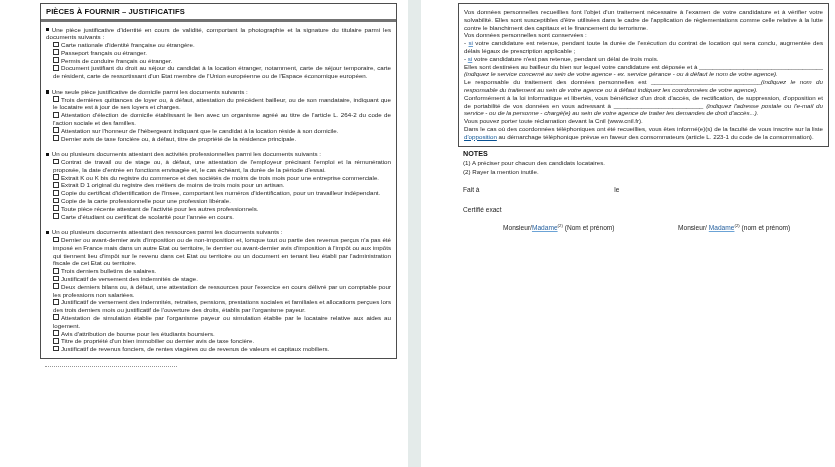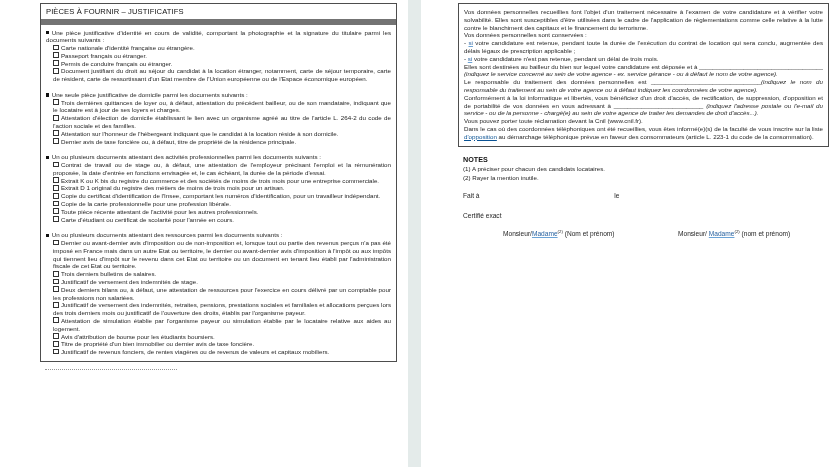--- a/index.html
+++ b/index.html
@@ -8,22 +8,22 @@
     background:#ffffff;color:#1c1c1c;
     font-family:"Liberation Sans", sans-serif;
     -webkit-font-smoothing:antialiased;
   }
   .gap-strip{position:absolute;left:408px;top:0;width:13px;height:467px;background:#e4ebea;}
   .page{position:absolute;top:3px;}
   .page-left{left:40px;width:357px;}
   .page-right{left:458px;width:371px;}
   .box{border:1px solid #4d4d4d;background:#fff;}
   .box-title{
-    font-weight:normal;font-size:7.6px;line-height:9px;
-    padding:3px 5px 2.5px 5px;border-bottom:6px solid #737373;
+    font-weight:bold;font-size:7.6px;line-height:9px;
+    padding:3px 5px 2.5px 5px;border-bottom:3px solid #737373;
     letter-spacing:.1px;color:#111;
   }
   .box-body{
     padding:4px 5px 5px 5px;font-size:6.2px;line-height:7.8px;
     text-align:justify;color:#1f1f1f;
   }
   .page-left .box{min-height:340px;box-sizing:border-box;}
   .section + .section{margin-top:7.8px;}
   .item{margin-left:7px;}
   .bullet{
@@ -36,21 +36,21 @@
   }
   .dotted-line{
     margin-top:7px;margin-left:5px;width:132px;height:0;
     border-top:1px dotted #979797;
   }
   .para{margin:0;}
   .it{font-style:italic;}
   .blue{color:#2a63a0;text-decoration:underline;text-decoration-color:#6ba3d6;}
   .link{color:#0b5394;text-decoration:underline;}
   .sup{font-size:4.3px;vertical-align:super;line-height:0;}
-  .notes-block{padding-left:5px;margin-top:9px;}
+  .notes-block{padding-left:5px;margin-top:3px;}
   .notes-title{font-weight:bold;font-size:7.2px;line-height:8px;color:#111;}
   .note-line{font-size:6.2px;line-height:9.5px;color:#1f1f1f;}
   .fait-row{padding-left:5px;margin-top:9px;font-size:6.6px;color:#1f1f1f;}
   .fait-row .le{display:inline-block;margin-left:133px;}
   .certifie{padding-left:5px;margin-top:13px;font-size:6.6px;color:#1f1f1f;}
   .sig-row{position:relative;margin-top:11px;height:12px;font-size:6.6px;color:#1f1f1f;}
   .sig-left{position:absolute;left:45px;top:0;white-space:nowrap;}
   .sig-right{position:absolute;left:220px;top:0;white-space:nowrap;}
 </style>
 </head>

